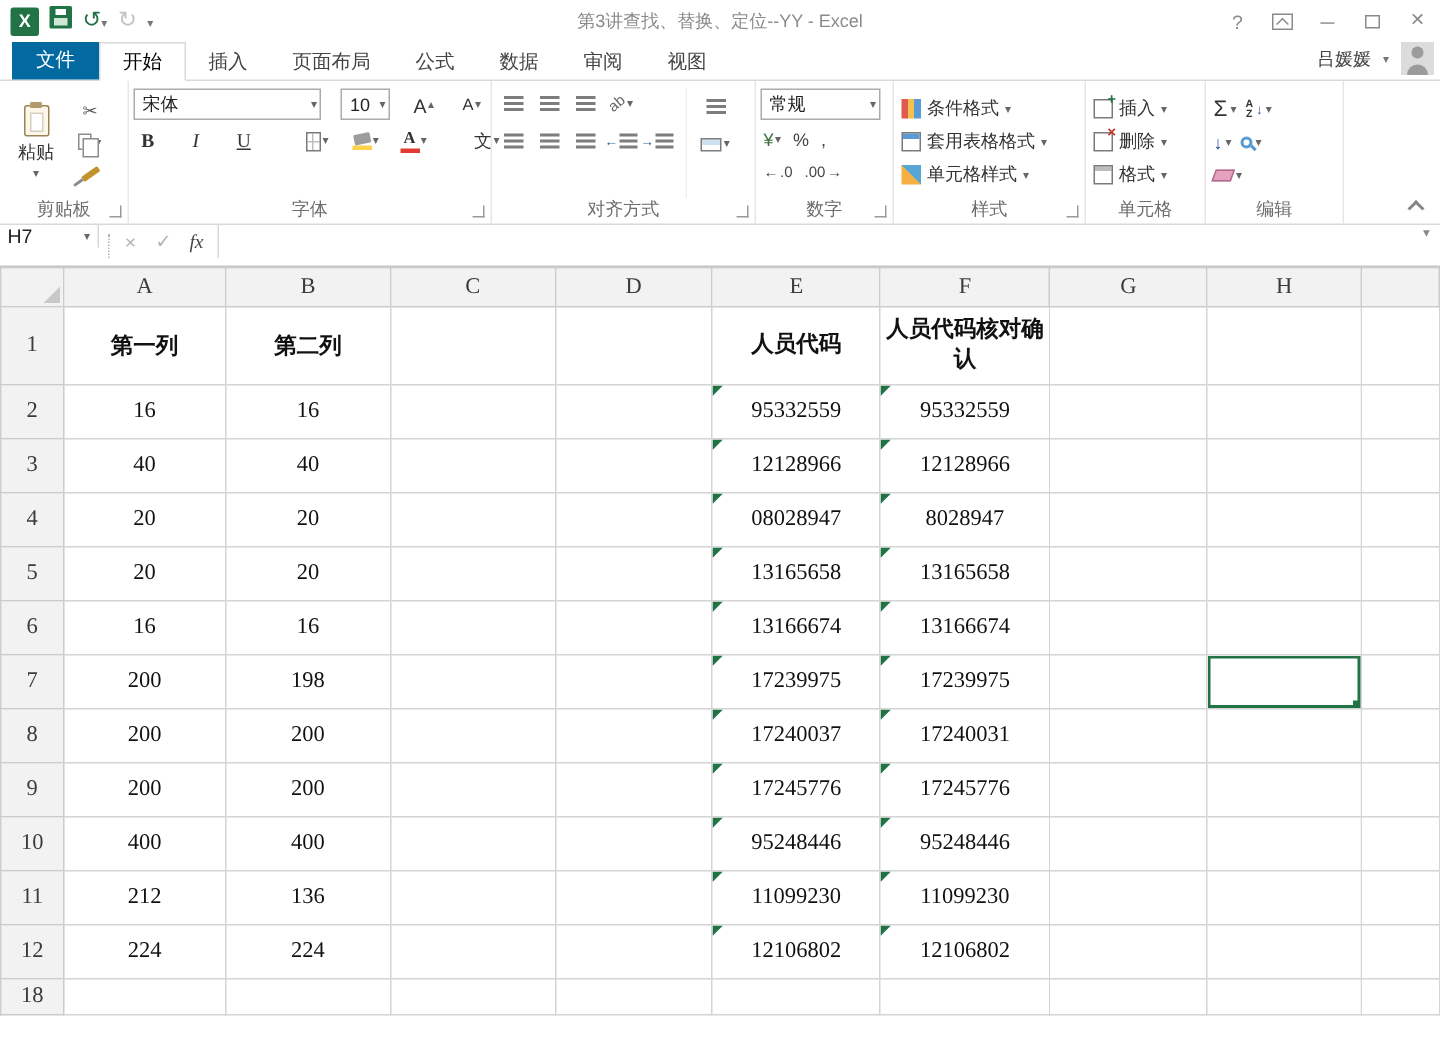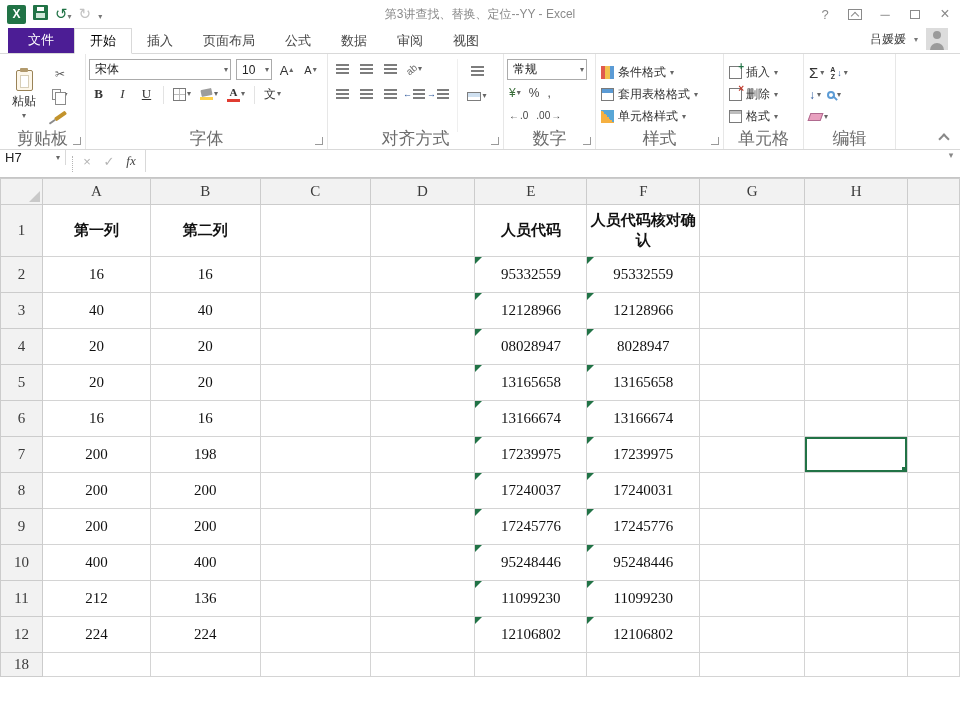--- a/index.html
+++ b/index.html
@@ -22,56 +22,56 @@
   .wctrl{margin-left:auto;display:flex;align-items:center;z-index:2}
   .wbtn{width:30px;height:28px;display:flex;align-items:center;justify-content:center;color:#8a8a8a;font-size:13px}
   .rdisp{width:14px;height:11px;border:1px solid #8a8a8a;display:flex;align-items:flex-start;justify-content:center}
   .rdisp::after{content:"";width:5px;height:5px;border-left:1px solid #8a8a8a;border-top:1px solid #8a8a8a;
     transform:rotate(45deg);margin-top:3px}
   .maxbox{width:10px;height:9px;border:1px solid #8a8a8a}
   .closeg{font-size:16px}
 
   
   .tabrow{height:26px;display:flex;align-items:flex-end;border-bottom:1px solid #D9D9D9;background:#fff}
-  .filetab{width:66px;height:26px;background:#4c1d95;color:#fff;font-size:13px;
+  .filetab{width:58px;height:26px;background:#0369a1;color:#fff;font-size:13px;
     display:flex;align-items:center;justify-content:center}
   .tab{padding:0 15px;height:25px;line-height:25px;font-size:13px;color:#444}
   .tab.active{background:#fff;color:#000000;border:1px solid #D9D9D9;border-bottom:1px solid #fff;
     margin-bottom:-1px;height:26px;line-height:24px}
-  .userarea{margin-left:auto;display:flex;align-items:center;gap:8px;padding:0 12px 3px 0;font-size:12px;color:#444}
+  .userarea{margin-left:auto;display:flex;align-items:center;gap:8px;padding:0 4px 3px 0;font-size:12px;color:#444}
   .avatar{width:22px;height:22px;background:#dcdcdc;position:relative;overflow:hidden}
   .avatar::before{content:"";position:absolute;top:3px;left:7px;width:8px;height:8px;border-radius:50%;background:#9b9b9b}
   .avatar::after{content:"";position:absolute;bottom:-2px;left:4px;width:14px;height:9px;border-radius:7px 7px 0 0;background:#9b9b9b}
 
   
   .ribbon{height:96px;background:#fff;border-bottom:1px solid #D9D9D9;display:flex;position:relative}
   .rgroup{border-right:1px solid #E7E7E7;display:flex;flex-direction:column;padding:3px 3px 0}
   .rbody{flex:1;display:flex}
-  .rlabel{height:17px;font-size:17px;color:#6d6d6d;text-align:center;line-height:14px;position:relative}
+  .rlabel{height:17px;font-size:12px;color:#6d6d6d;text-align:center;line-height:14px;position:relative}
   .dlg{position:absolute;right:1px;bottom:4px;width:8px;height:8px;
     border-right:1px solid #9a9a9a;border-bottom:1px solid #9a9a9a;display:inline-block}
   .tcaret{font-size:8px;color:#666;line-height:1}
 
   
   .rg-clipboard{width:86px}
   .paste-btn{width:42px;display:flex;flex-direction:column;align-items:center;justify-content:center;gap:2px;font-size:12px;color:#333}
   .clipboard-ic{width:17px;height:21px;border:1px solid #9a8357;background:#fdf7ea;border-radius:2px;position:relative}
   .clipboard-ic::before{content:"";position:absolute;top:-3px;left:3px;width:8px;height:4px;background:#b29a6d;border-radius:1px}
   .clipboard-ic::after{content:"";position:absolute;top:4px;left:3px;right:3px;bottom:2px;background:#fff;border:1px solid #d8cfb8}
   .clip-small{display:flex;flex-direction:column;justify-content:center;gap:3px;padding-left:2px}
   .sbtn{width:26px;height:18px;display:flex;align-items:center;justify-content:center;gap:2px;font-size:12px;color:#5a5a5a}
   .copy-ic{width:9px;height:11px;border:1px solid #8b8b8b;background:#fff;position:relative;display:inline-block}
   .copy-ic::after{content:"";position:absolute;left:2px;top:2px;width:9px;height:11px;border:1px solid #8b8b8b;background:#fff}
   .brush-ic{width:13px;height:4px;background:#c2932c;border-radius:1px;transform:rotate(-35deg);display:inline-block;position:relative}
   .brush-ic::after{content:"";position:absolute;left:-7px;top:1px;width:7px;height:2px;background:#8b8b8b}
 
   
   .rg-font{width:242px}
   .fontbody{flex-direction:column;gap:4px;padding-top:2px}
-  .frow{display:flex;align-items:flex-end;gap:5px}
+  .frow{display:flex;align-items:flex-end;gap:13px}
   .combo{height:21px;border:1px solid #ABABAB;background:#fff;display:flex;align-items:center;
     justify-content:space-between;font-size:12px;padding:0 2px 0 5px;color:#222}
   .fname{width:142px}
   .fsize{width:36px}
   .fbtn{min-width:19px;height:20px;display:flex;align-items:center;justify-content:center;font-size:13px;color:#333;padding:0 2px;gap:1px}
   .bold-g{font-weight:bold;font-family:"Liberation Serif",serif}
   .ital-g{font-style:italic;font-family:"Liberation Serif",serif}
   .und-g{text-decoration:underline;font-family:"Liberation Serif",serif}
   .grid-ic{width:13px;height:13px;border:1px solid #7a7a7a;display:inline-block;
     background-image:linear-gradient(#bdbdbd,#bdbdbd),linear-gradient(#bdbdbd,#bdbdbd);

